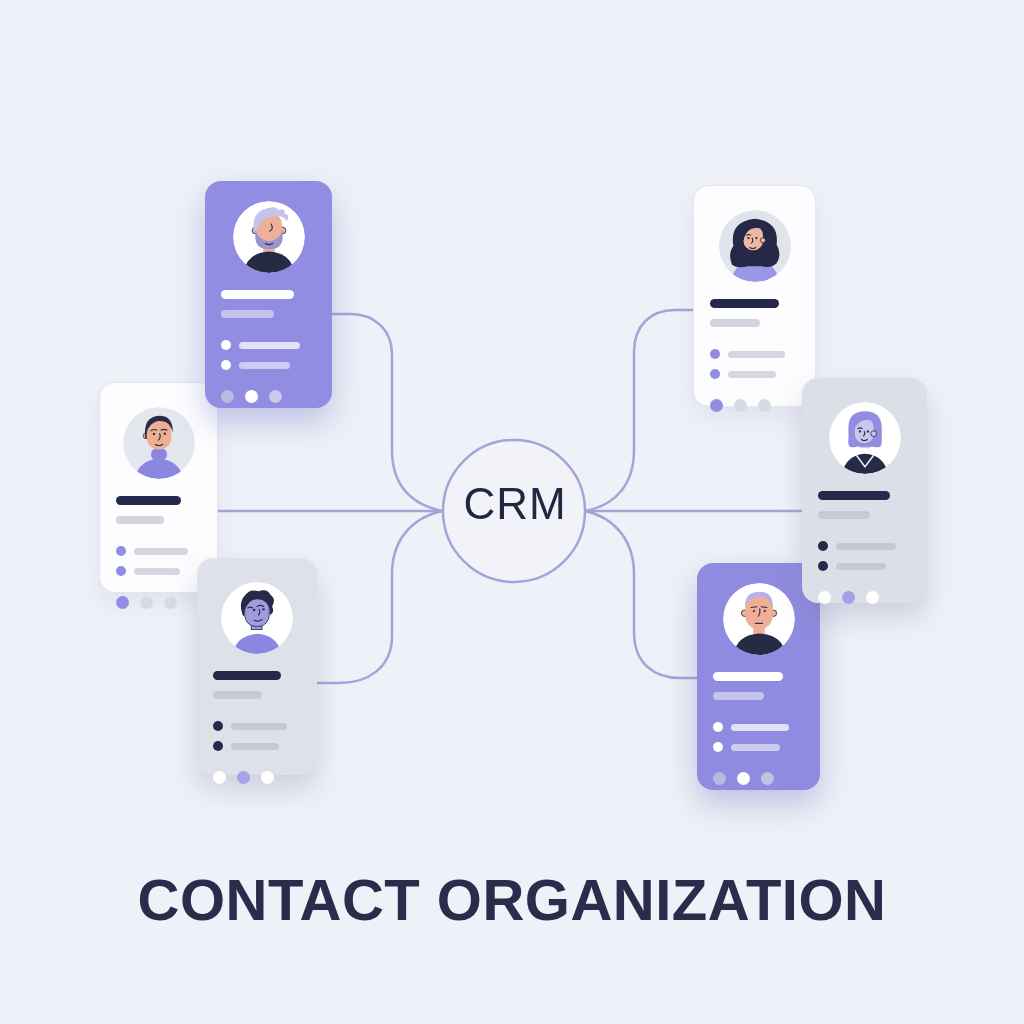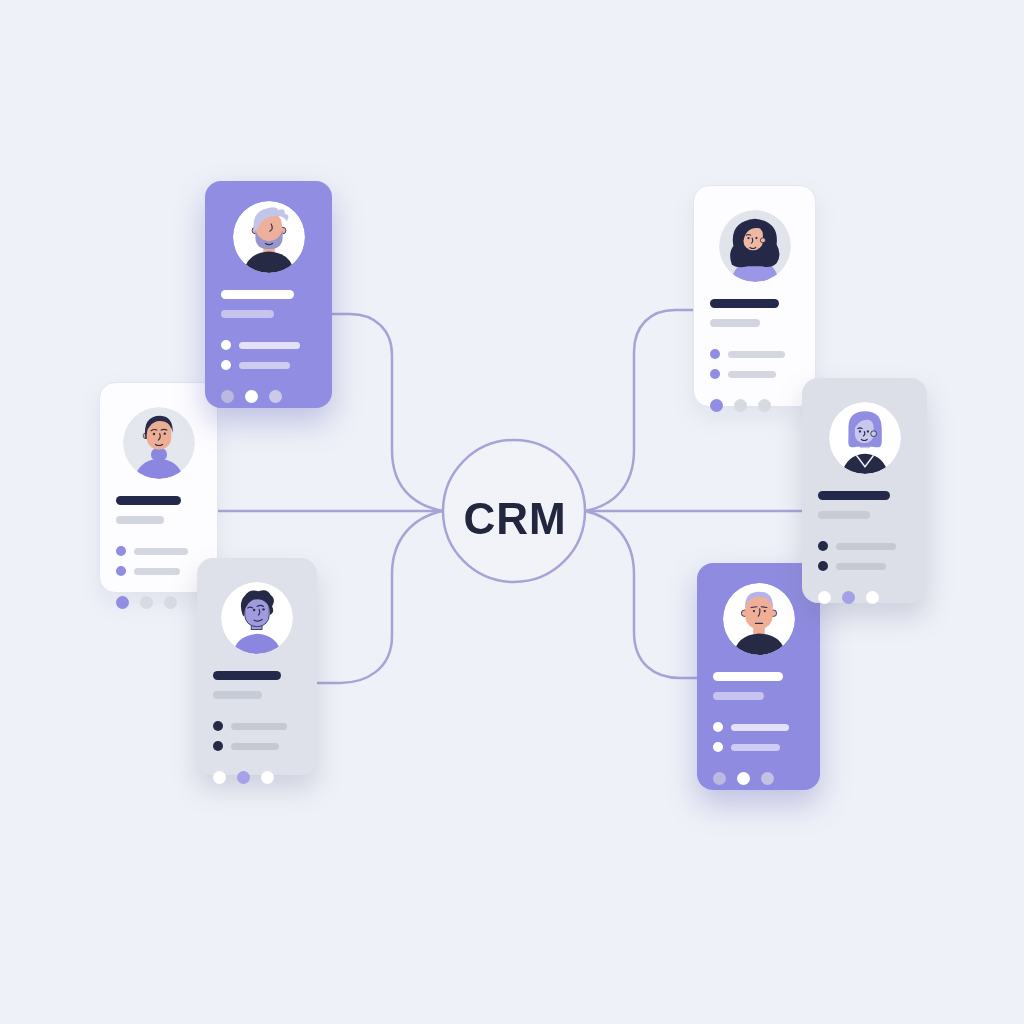--- a/index.html
+++ b/index.html
@@ -21,23 +21,23 @@
   .bar{border-radius:5px;flex:none;}
   .name-bar{width:77%;height:9px;margin-top:17px;}
   .sub-bar{width:56%;height:8px;margin-top:11px;border-radius:4px;}
   .row{display:flex;align-items:center;gap:8px;margin-top:10px;flex:none;}
   .row.first{margin-top:22px;}
   .row .dot{width:10px;height:10px;border-radius:50%;flex:none;}
   .row-bar{width:64%;height:7px;border-radius:4px;}
   .row-bar-2{width:54%;}
   .footer{display:flex;gap:11px;margin-top:20px;flex:none;}
   .fdot{width:13px;height:13px;border-radius:50%;flex:none;}
-  #hub-label{position:absolute;left:443px;top:447px;width:144px;height:144px;z-index:5;
+  #hub-label{position:absolute;left:443px;top:432px;width:144px;height:144px;z-index:5;
              display:flex;align-items:center;justify-content:center;
-             font-size:44px;font-weight:700;letter-spacing:1px;}
+             font-size:44px;font-weight:400;letter-spacing:1px;}
   #page-title{position:absolute;left:0;top:866px;width:1024px;text-align:center;z-index:5;
               font-size:58px;font-weight:700;letter-spacing:.5px;}
 </style>
 </head>
 <body style="background: rgb(238, 241, 247);">
 
 <div class="canvas" style="background: rgb(238, 241, 247);">
 
   <svg id="connector-svg" width="1024" height="1024" viewBox="0 0 1024 1024" fill="none">
     <path class="conn" d="M332,314 H350 C375,314 392,330 392,355 V450 C392,485 411,505 443,511" stroke="#a7a3d7" stroke-width="2.5"></path>
@@ -275,13 +275,14 @@
           <span class="bar row-bar row-bar-2" style="background:#ceccf2"></span>
         </div>
         <div class="footer">
           <span class="fdot" style="background:#bcb9e0"></span>
           <span class="fdot" style="background:#ffffff"></span>
           <span class="fdot" style="background:#c4c1e5"></span>
         </div>
       </div>
     </div>
 
+  <div id="page-title" style="color: rgb(41, 44, 74);">CONTACT ORGANIZATION</div>
 </div>
 
 </body></html>

